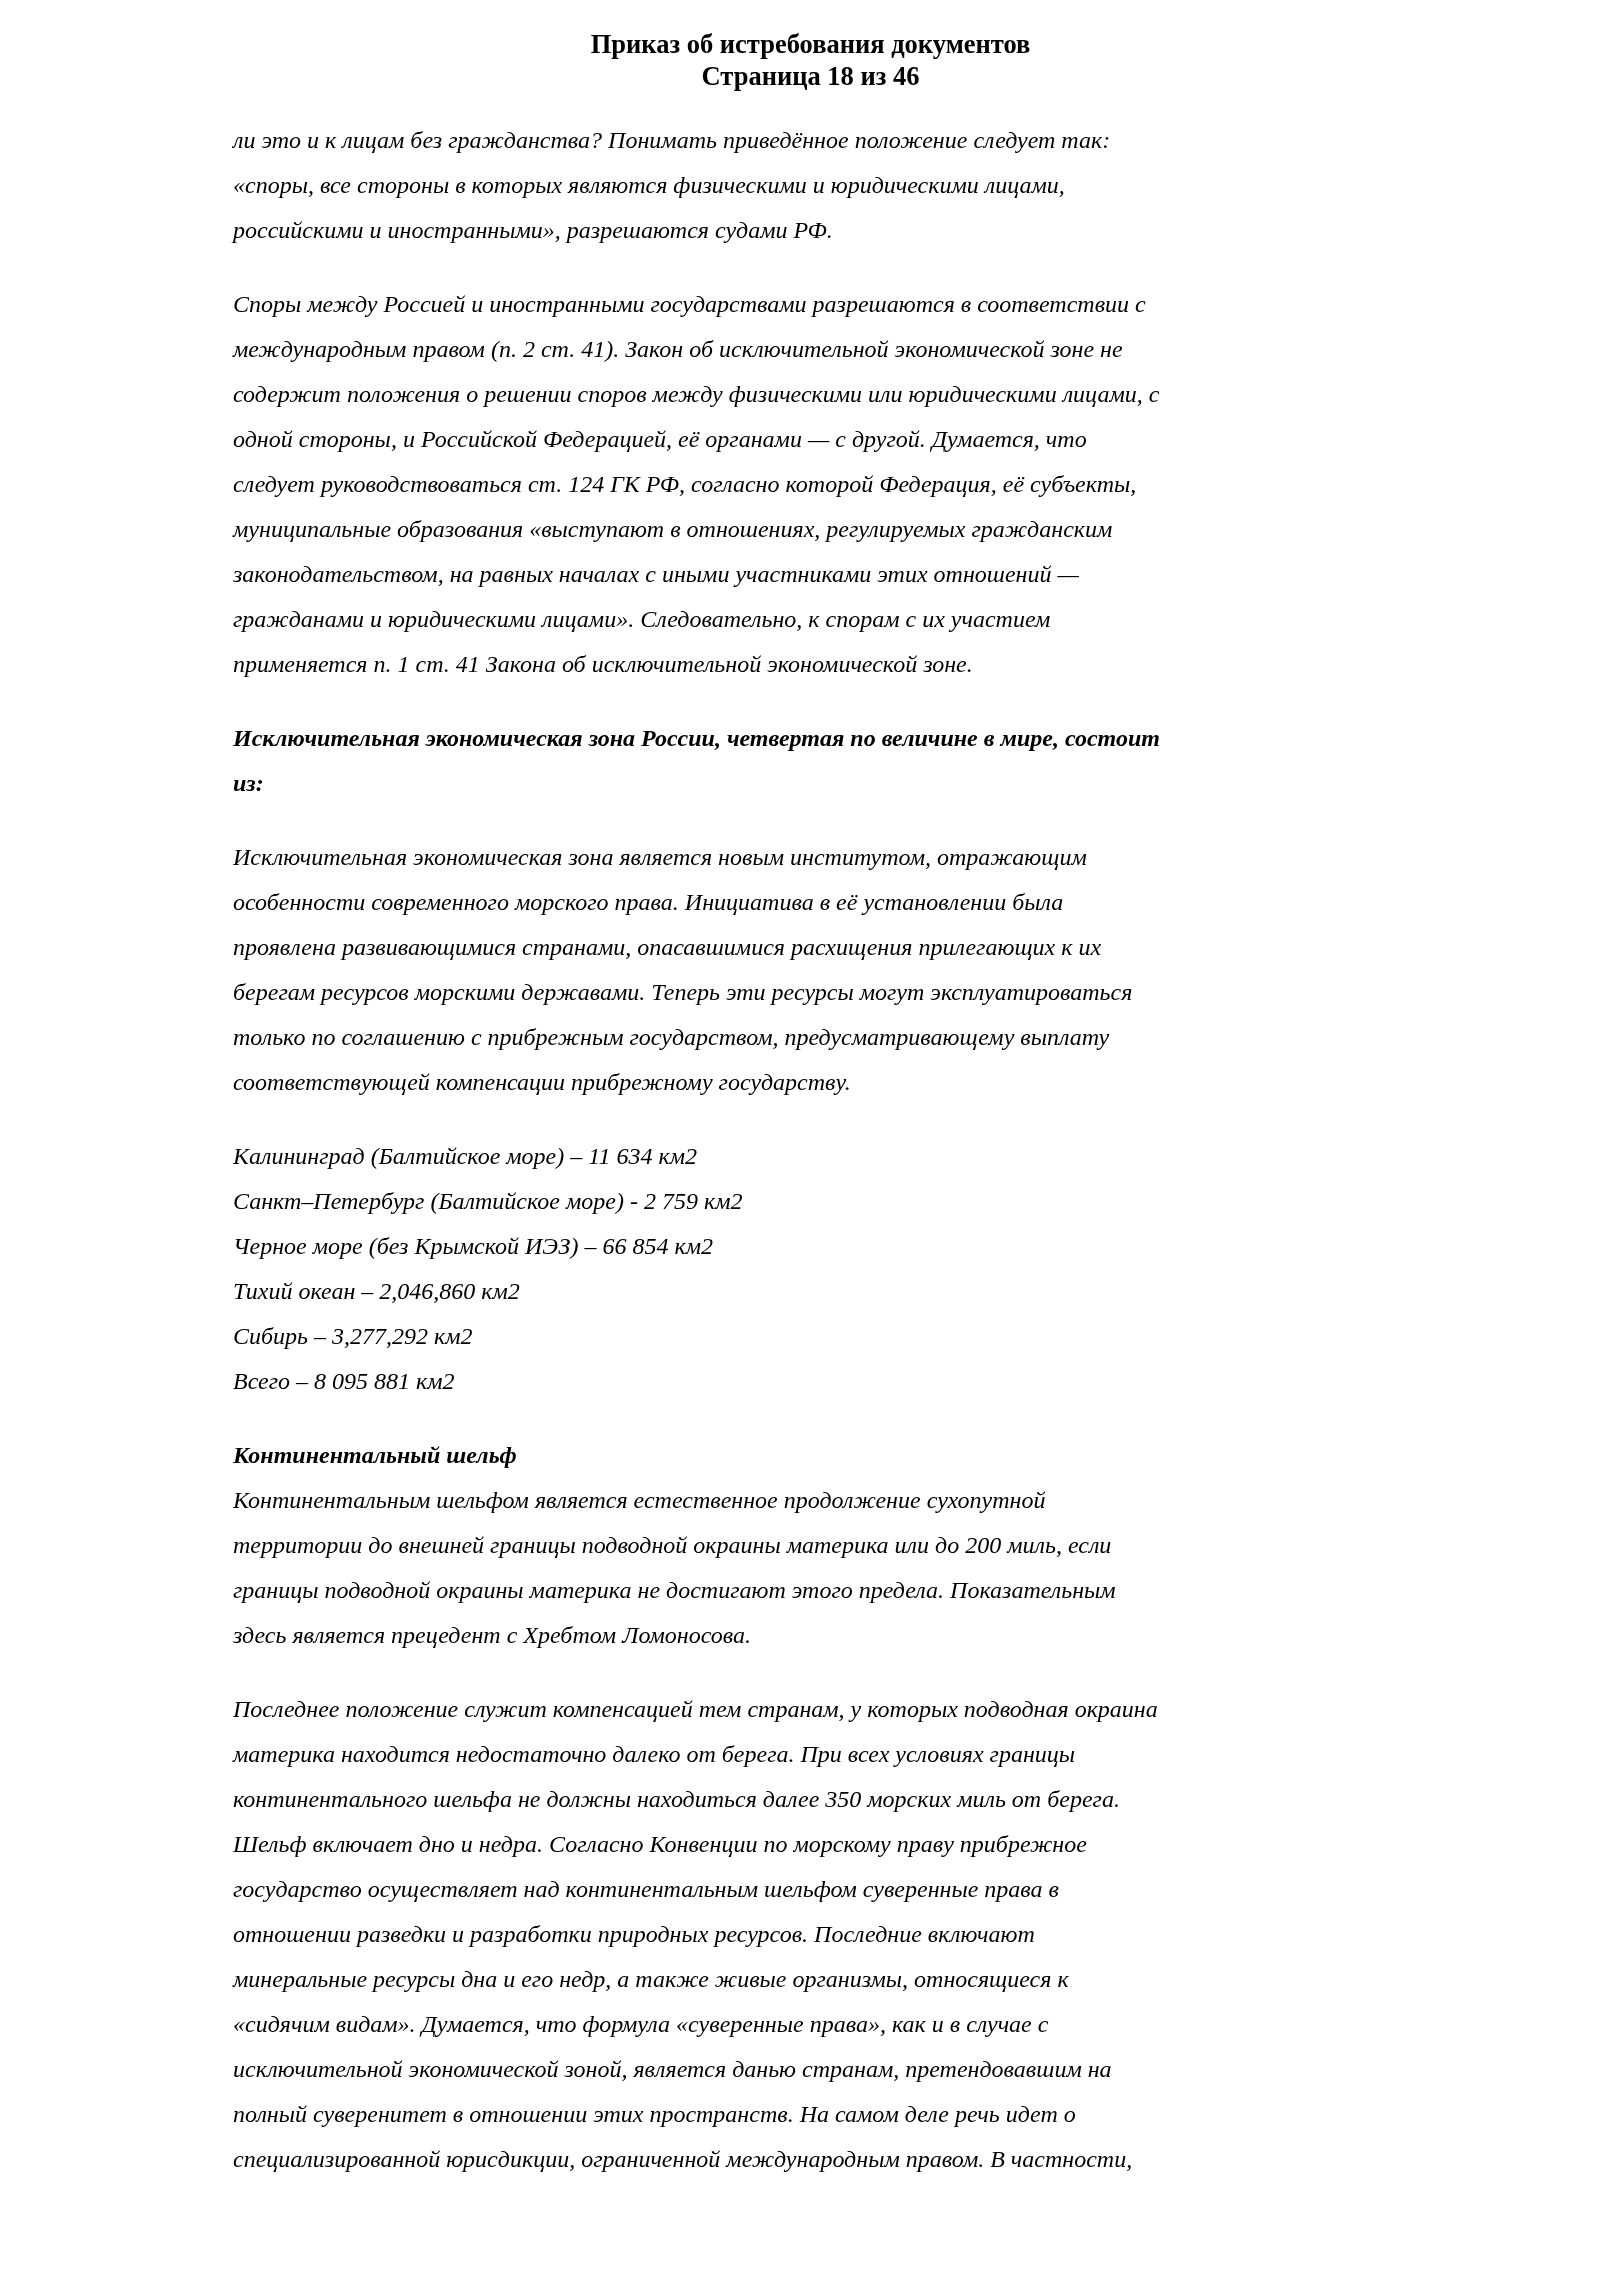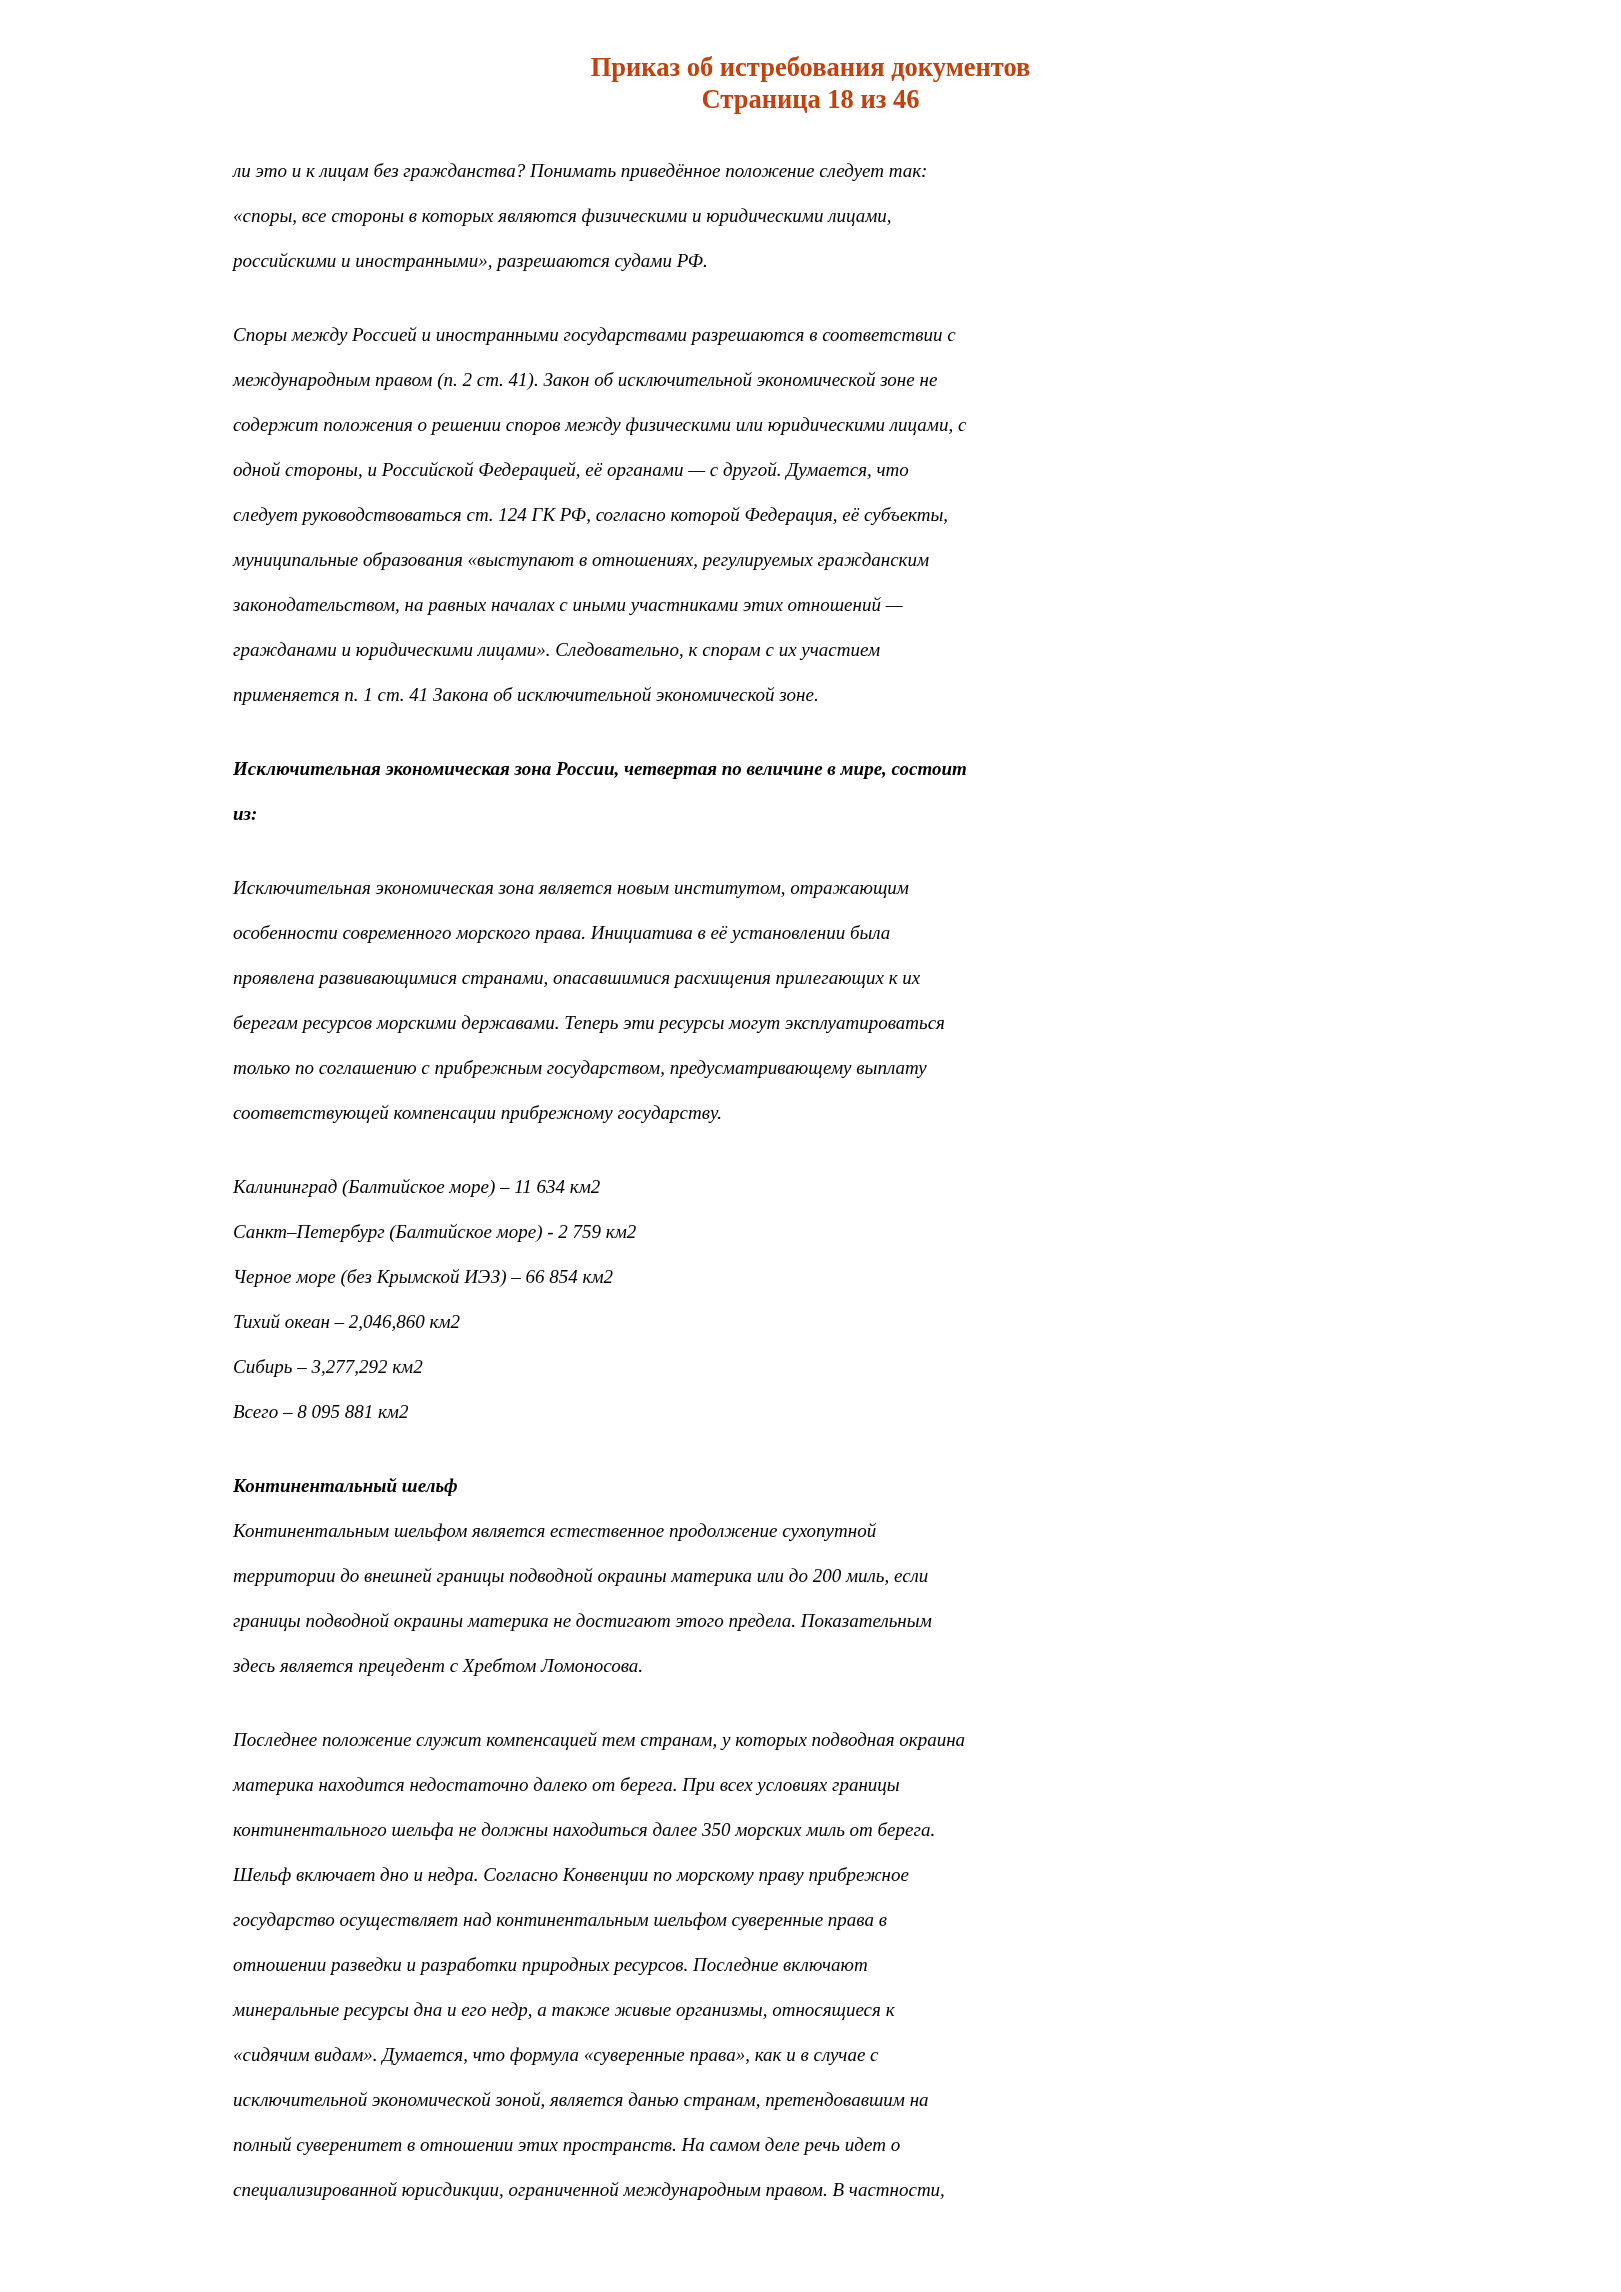--- a/index.html
+++ b/index.html
@@ -6,33 +6,33 @@
   .page {
     position: relative;
     width: 1621px;
     height: 2293px;
     background: #ffffff;
     overflow: hidden;
     font-family: "Liberation Serif", serif;
     color: #000000;
   }
   .doc-header {
-    padding-top: 51px;
+    padding-top: 28px;
     text-align: center;
     font-weight: bold;
     font-style: normal;
     font-size: 26.5px;
     line-height: 32px;
-    color: #c2410c;
+    color: #000000;
   }
   .doc-body {
-    margin: 33px 108px 0 233px;
+    margin: 26px 108px 0 233px;
     width: 1284px;
     font-style: italic;
-    font-size: 19px;
+    font-size: 24px;
     line-height: 45px;
   }
   .para {
     margin: 0 0 29px 0;
     white-space: pre-line; 
   }
   .bold { font-weight: bold; }
   .no-bottom-gap { margin-bottom: 0; }
   .eez-list { margin: 0 0 29px 0; }
   .eez-list .list-item { white-space: pre-line; }

